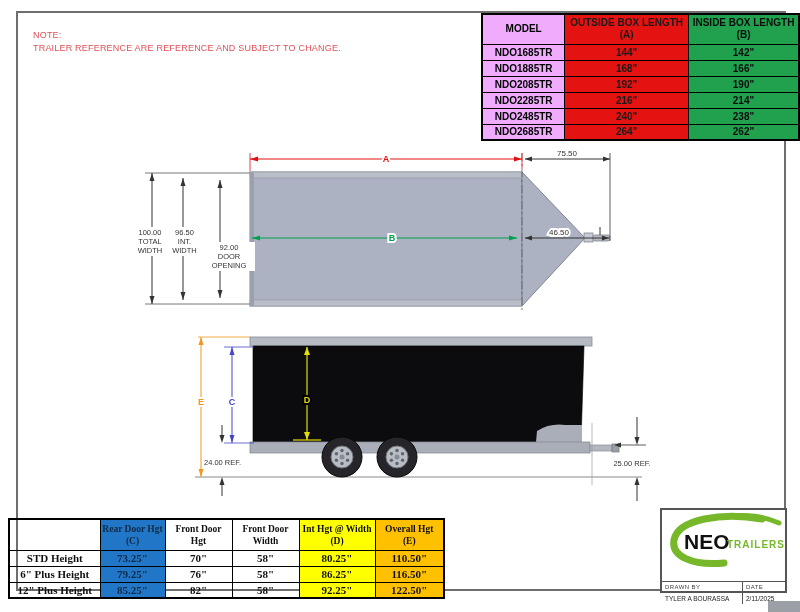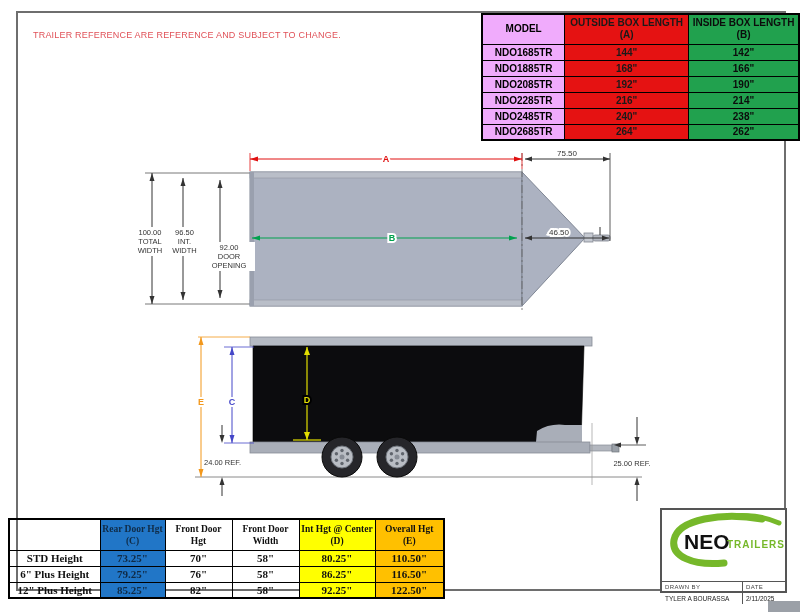--- a/index.html
+++ b/index.html
@@ -58,20 +58,21 @@
   #corner-fragment{position:absolute;left:768px;top:601px;width:32px;height:11px;background:#9ba0a7;}
 </style>
 </head>
 <body>
 
 <div id="canvas">
 
   <div id="sheet-frame"></div>
 
   <div id="note">
+    <div>NOTE:</div>
     <div>TRAILER REFERENCE ARE REFERENCE AND SUBJECT TO CHANGE.</div>
   </div>
 
   <table id="spec-table">
     <tbody>
         <tr class="hdr">
       <td class="c-model">MODEL</td>
       <td class="c-out">
         <span>OUTSIDE BOX LENGTH</span>
         <span>(A)</span>
@@ -292,21 +293,21 @@
       </td>
       <td class="w-fdh">
         <span>Front Door</span>
         <span>Hgt</span>
       </td>
       <td class="w-fdw">
         <span>Front Door</span>
         <span>Width</span>
       </td>
       <td class="w-d bg-d">
-        <span>Int Hgt @ Center</span>
+        <span>Int Hgt @ Width</span>
         <span>(D)</span>
       </td>
       <td class="w-e bg-e">
         <span>Overall Hgt</span>
         <span>(E)</span>
       </td>
     </tr>
     <tr class="row">
       <td class="w-label">STD Height</td>
       <td class="w-c bg-c">73.25"</td>

